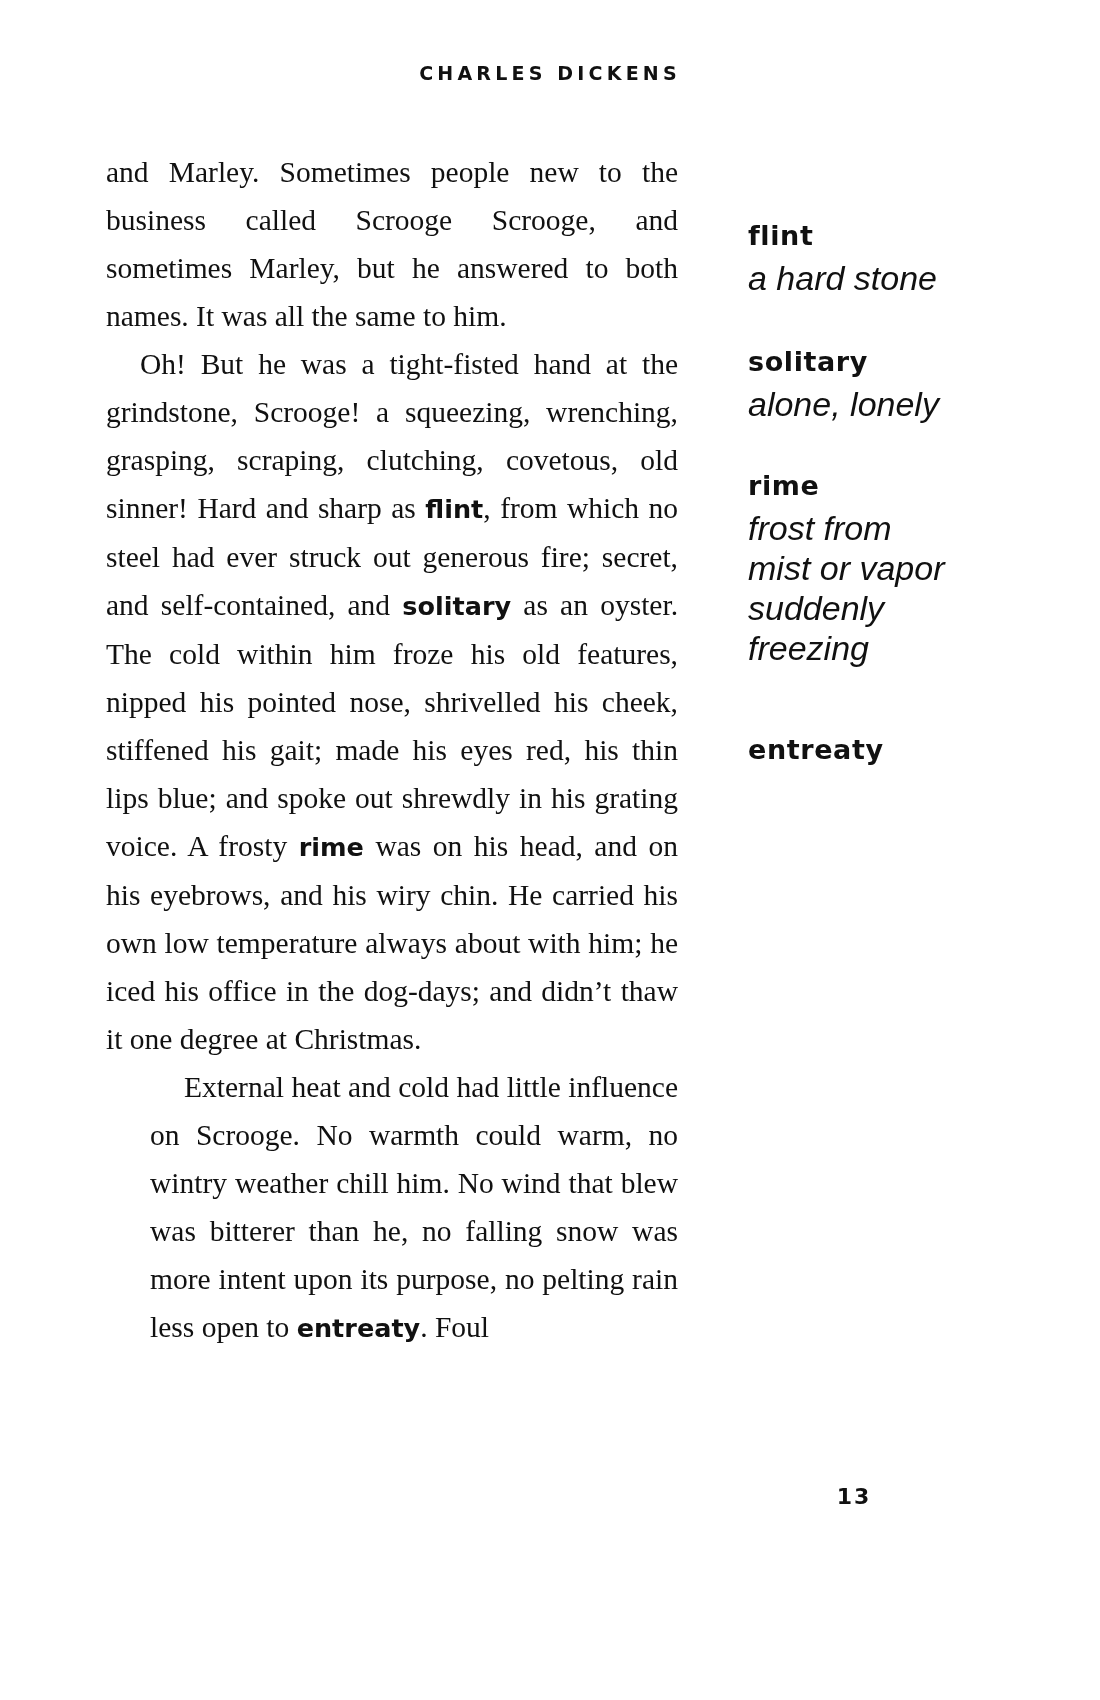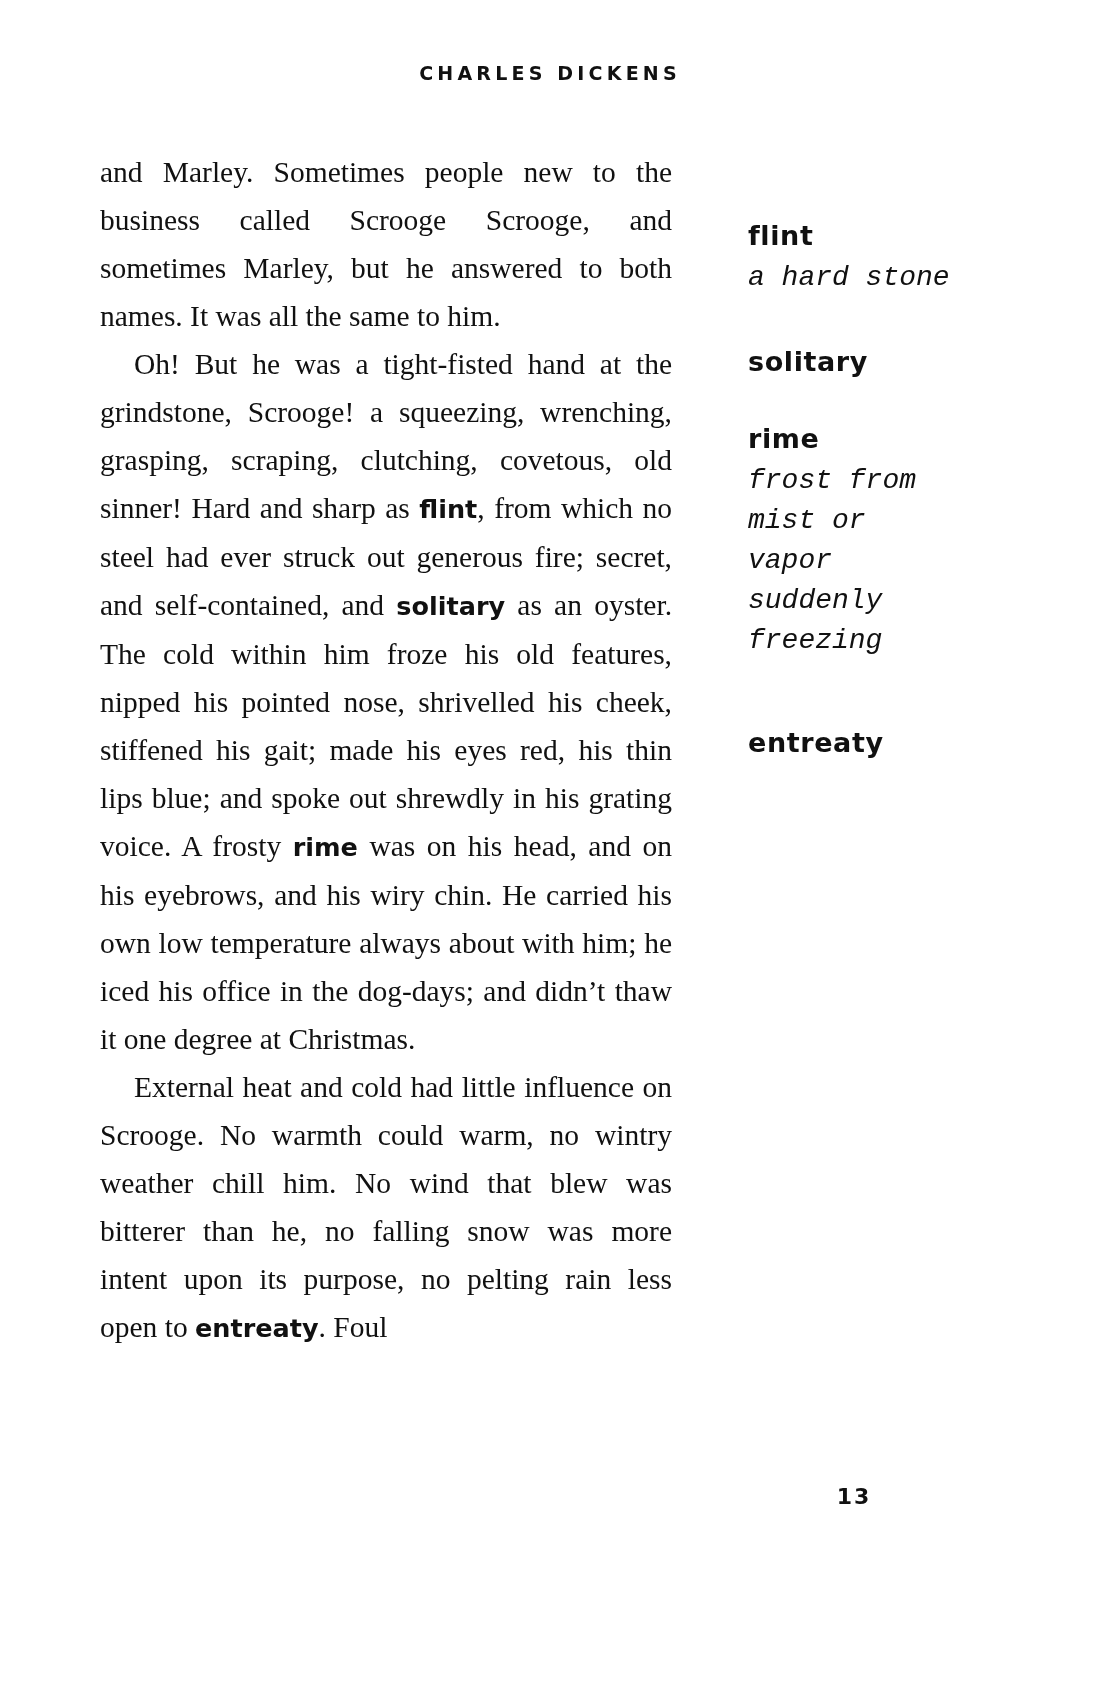--- a/index.html
+++ b/index.html
@@ -33,37 +33,38 @@
     font-weight: 700;
     font-size: 19px;
     letter-spacing: 4.2px;
     color: #111111;
   }
 
   
   .maincol {
     position: absolute;
     top: 148px;
-    left: 100px;
+    left: 106px;
     width: 572px;
   }
 
   .maincol p {
     margin: 0;
     font-size: 29.5px;
     line-height: 48px;
     text-align: justify;
     text-justify: inter-word;
     hyphens: none;
   }
   .maincol p.indent {
     text-indent: 34px;
   }
   .maincol p.last {
     text-align: justify;
+    margin-left: 44px;
   }
 
   .vocab-inline {
     font-family: "DejaVu Sans", sans-serif;
     font-weight: 700;
     font-size: 25.5px;
   }
 
   
   .sidebar {
@@ -83,23 +84,23 @@
 
   .gloss-term {
     font-family: "DejaVu Sans", sans-serif;
     font-weight: 700;
     font-size: 27px;
     letter-spacing: 0.6px;
     color: #111111;
     margin-bottom: 7px;
   }
   .gloss-def {
-    font-family: Liberation Mono, monospace;
+    font-family: Liberation Sans, sans-serif;
     font-style: italic;
-    font-size: 28px;
+    font-size: 34px;
     line-height: 40px;
     color: #111111;
   }
 
   
   .folio {
     position: absolute;
     left: 748px;
     top: 1484px;
     width: 212px;
@@ -124,20 +125,21 @@
     <p class="body-para indent last" id="para-2">External heat and cold had little influence on Scrooge. No warmth could warm, no wintry weather chill him. No wind that blew was bitterer than he, no falling snow was more intent upon its purpose, no pelting rain less open to <span class="vocab-inline">entreaty</span>. Foul</p>
   </div>
 
   <div class="sidebar">
     <div class="gloss-entry e1">
       <div class="gloss-term">flint</div>
       <div class="gloss-def">a hard stone</div>
     </div>
     <div class="gloss-entry e2">
       <div class="gloss-term">solitary</div>
+      <div class="gloss-def">alone, lonely</div>
     </div>
     <div class="gloss-entry e3">
       <div class="gloss-term">rime</div>
       <div class="gloss-def">frost from mist or vapor suddenly freezing</div>
     </div>
     <div class="gloss-entry e4">
       <div class="gloss-term">entreaty</div>
     </div>
   </div>
 

